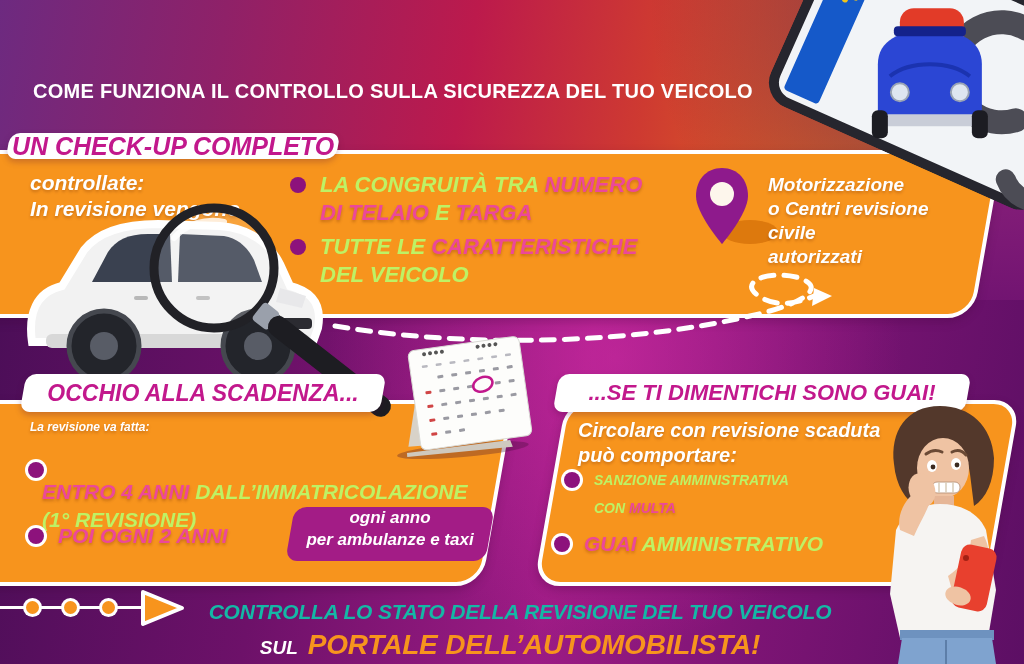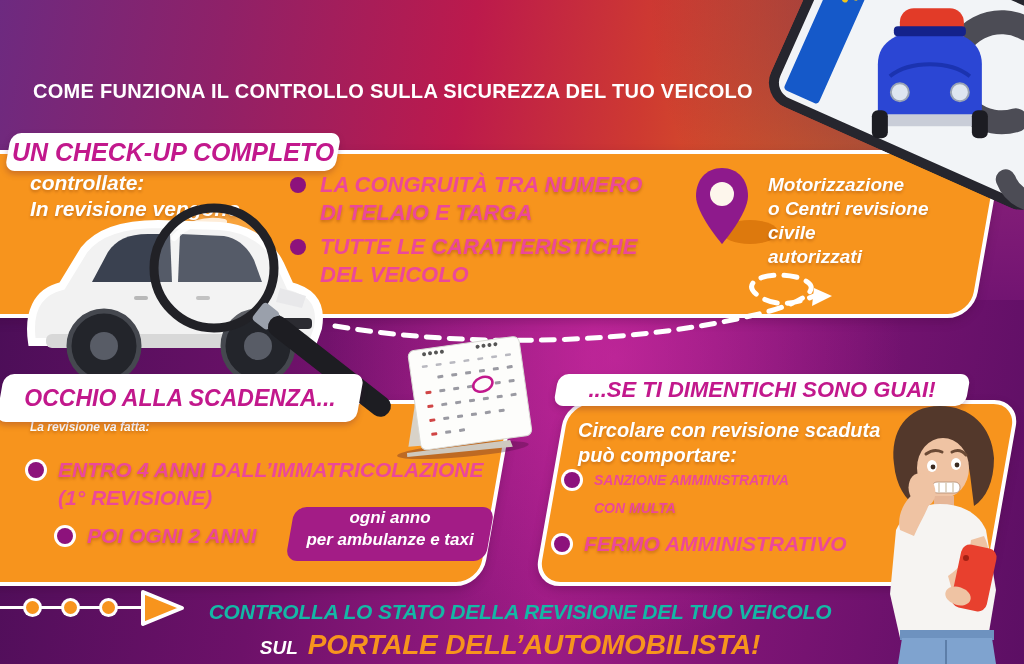--- a/index.html
+++ b/index.html
@@ -30,36 +30,36 @@
   .panel{position:absolute;background:#F7941D;border:4px solid #fff;border-radius:26px;
     transform:skewX(-10deg);box-shadow:0 4px 10px rgba(60,0,50,.25);}
   .panel1{left:-40px;top:150px;width:1020px;height:160px;}
   .panel2{left:-40px;top:400px;width:530px;height:178px;}
   .panel3{left:550px;top:400px;width:446px;height:178px;}
   
   .banner{position:absolute;display:flex;align-items:center;justify-content:center;z-index:35;}
   .banner .bg{position:absolute;inset:0;background:#fff;border-radius:10px;
     transform:skewX(-10deg);box-shadow:0 3px 6px rgba(70,0,60,.25);}
   .banner .label{position:relative;font-style:italic;font-weight:bold;color:#C2188C;white-space:nowrap;}
-  .banner1{left:8px;top:133px;width:330px;height:38px;}
+  .banner1{left:8px;top:133px;width:330px;height:26px;}
   .banner1 .label{font-size:25px;}
-  .banner2{left:0;top:374px;width:360px;height:48px;}
+  .banner2{left:23px;top:374px;width:360px;height:38px;}
   .banner2 .label{font-size:23px;}
-  .banner3{left:556px;top:374px;width:412px;height:32px;}
+  .banner3{left:556px;top:374px;width:412px;height:38px;}
   .banner3 .label{font-size:22px;}
   
   .wtext{position:absolute;color:#fff;font-style:italic;font-weight:bold;z-index:20;
     text-shadow:0 2px 3px rgba(90,30,0,.28);}
   .bullet{position:absolute;display:flex;z-index:20;font-style:italic;font-weight:bold;}
   .dot{flex:0 0 auto;width:16px;height:16px;border-radius:50%;background:#8D127C;margin-top:6px;}
   .dot.ring{box-shadow:0 0 0 3px #fff;}
   .btext{margin-left:14px;}
   .segline{white-space:nowrap;}
   .seg-w{color:#ec4899;text-shadow:0 2px 3px rgba(90,30,0,.28);}
-  .seg-m{color:#ec4899;}
+  .seg-m{color:#bef264;}
   .badge{position:absolute;left:290px;top:507px;width:200px;height:54px;z-index:25;
     display:flex;align-items:flex-start;justify-content:center;text-align:center;}
   .badge .bg{position:absolute;inset:0;background:#A31C86;border-radius:12px;transform:skewX(-10deg);}
   .badge .label{position:relative;color:#fff;font-style:italic;font-weight:bold;
     font-size:17px;line-height:22px;}
   
   .ill{position:absolute;}
   .plate-wrap{left:788px;top:-34px;width:300px;height:200px;transform:rotate(24deg);z-index:12;}
   .car-wrap{left:18px;top:196px;width:470px;height:250px;z-index:30;}
   .dash-wrap{left:330px;top:258px;width:560px;height:92px;z-index:18;}
@@ -196,28 +196,28 @@
     </svg>
   </div>
 
   <div class="panel panel2"></div>
   <div class="banner banner2">
     <div class="bg"></div>
     <div class="label">OCCHIO ALLA SCADENZA...</div>
   </div>
   <div class="wtext" style="left:30px;top:420px;font-size:12px;">La revisione va fatta:</div>
 
-  <div class="bullet" style="left:28px;top:456px;font-size:21px;line-height:28px;">
+  <div class="bullet" style="left:28px;top:456px;font-size:21px;line-height:28px;flex-direction:column;">
     <span class="dot ring"></span>
     <div class="btext">
         <div class="segline"><span class="seg-w">ENTRO 4 ANNI </span><span class="seg-m">DALL’IMMATRICOLAZIONE</span></div>
         <div class="segline"><span class="seg-m">(1° REVISIONE)</span></div>
       </div>
   </div>
-  <div class="bullet" style="left:28px;top:522px;font-size:21px;line-height:28px;margin-left:29px;">
+  <div class="bullet" style="left:28px;top:522px;font-size:21px;line-height:28px;">
     <span class="dot ring"></span>
     <div class="btext">
         <div class="segline"><span class="seg-w">POI OGNI </span><span class="seg-w">2 ANNI</span></div>
       </div>
   </div>
 
   <div class="badge">
     <div class="bg"></div>
     <div class="label">
         <div>ogni anno</div>
@@ -301,21 +301,21 @@
   <div class="bullet" style="left:564px;top:466px;font-size:14px;line-height:28px;">
     <span class="dot ring"></span>
     <div class="btext">
         <div class="segline"><span class="seg-m">SANZIONE AMMINISTRATIVA</span></div>
         <div class="segline"><span class="seg-m">CON </span><span class="seg-w">MULTA</span></div>
       </div>
   </div>
   <div class="bullet" style="left:554px;top:530px;font-size:21px;line-height:28px;">
     <span class="dot ring"></span>
     <div class="btext">
-        <div class="segline"><span class="seg-w">FERMO </span><span class="seg-m">AMMINISTRATIVO</span></div>
+        <div class="segline"><span class="seg-w">GUAI </span><span class="seg-m">AMMINISTRATIVO</span></div>
       </div>
   </div>
 
   <div class="ill woman-wrap">
     <svg width="168" height="266" viewBox="0 0 168 266">
       <path d="M84 8 C50 8 34 34 38 66 C40 88 50 102 60 108 L64 84 C66 60 74 48 84 46 C100 44 112 56 114 76 L118 108 C130 100 138 84 138 60 C136 28 114 8 84 8 Z" fill="#53382b"></path>
       <ellipse cx="87" cy="70" rx="26" ry="30" fill="#efc3a3"></ellipse>
       <path d="M70 56 q8 -6 16 -2 M96 54 q8 -4 14 3" stroke="#6b4a35" stroke-width="3" fill="none" stroke-linecap="round"></path>
       <ellipse cx="76" cy="68" rx="5" ry="6" fill="#fff"></ellipse>
         <circle cx="77" cy="69" r="2.4" fill="#3a2a20"></circle>

